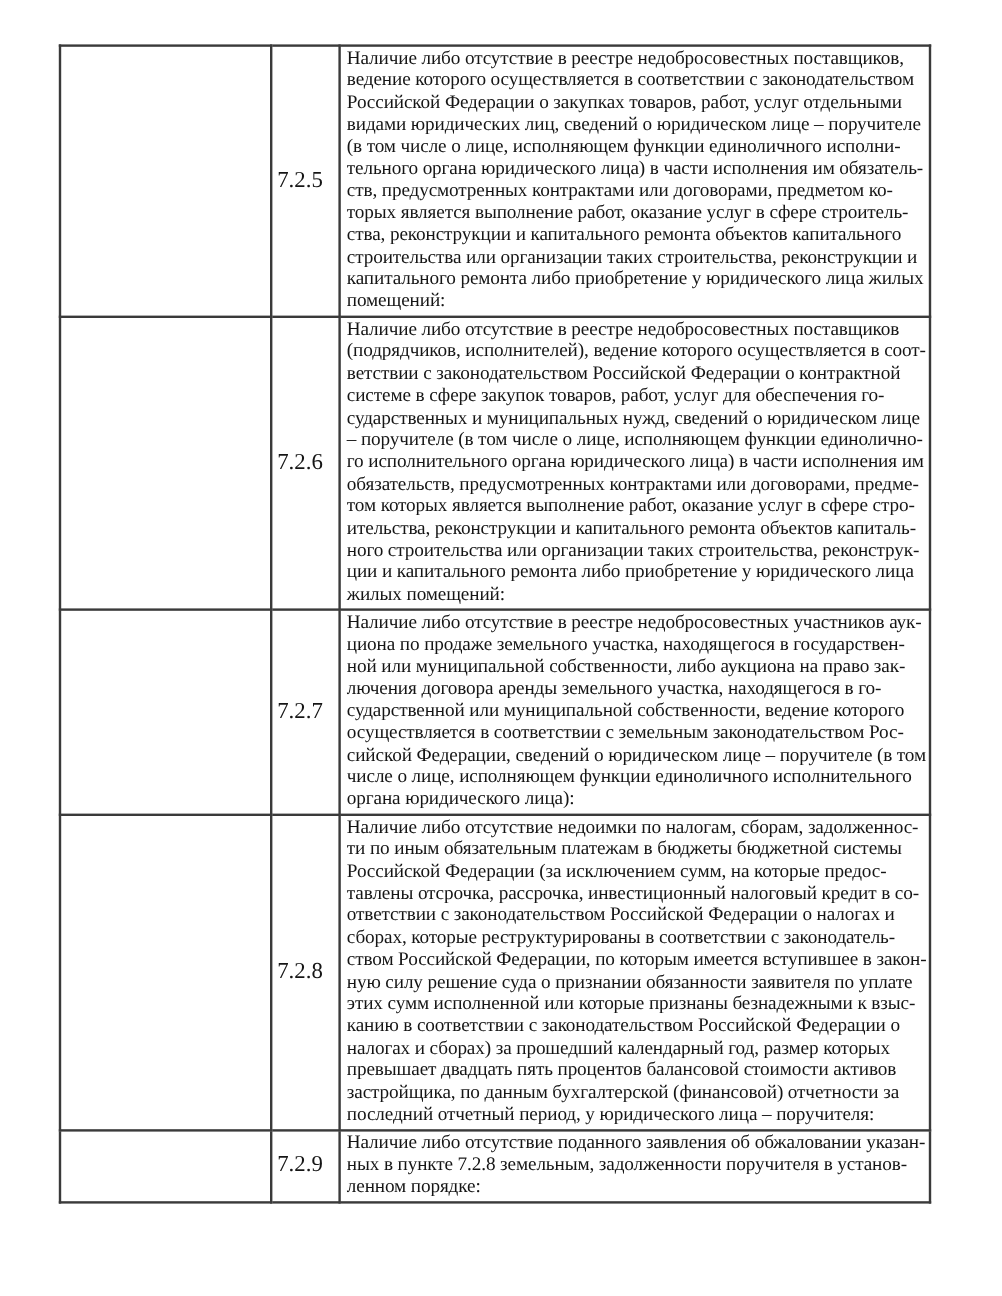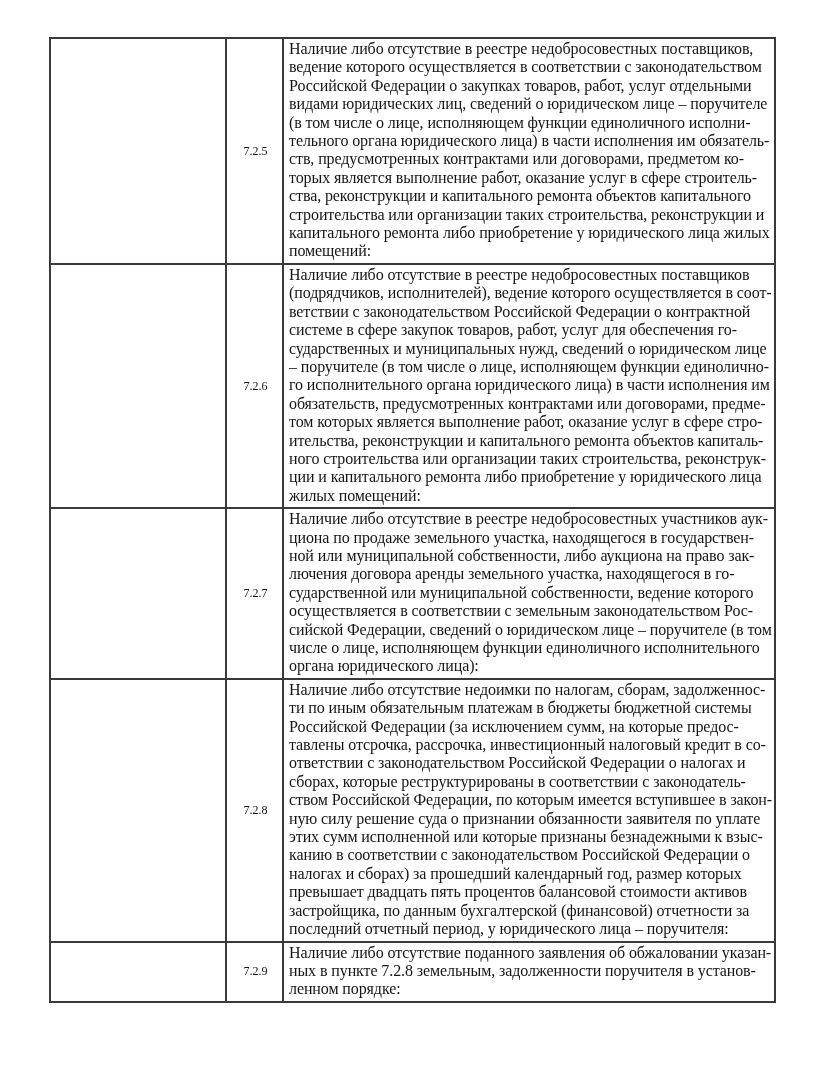--- a/index.html
+++ b/index.html
@@ -31,23 +31,23 @@
   table.clauses td {
     border: 2px solid #3a3a3a;
     box-sizing: border-box;
   }
   td.empty-cell {
     width: 176px;
   }
   td.num-cell {
     width: 57px;
     vertical-align: middle;
-    text-align: center;
+    text-align: left;
     padding: 0 2px 0 4px;
-    font-size: 12px;
+    font-size: 19px;
     line-height: 18.4px;
   }
   td.text-cell {
     width: 458px;
     vertical-align: top;
     padding: 1px 2px 2px 5px;
   }
   .clause-text {
     font-size: 16px;
     line-height: 18.4px;

